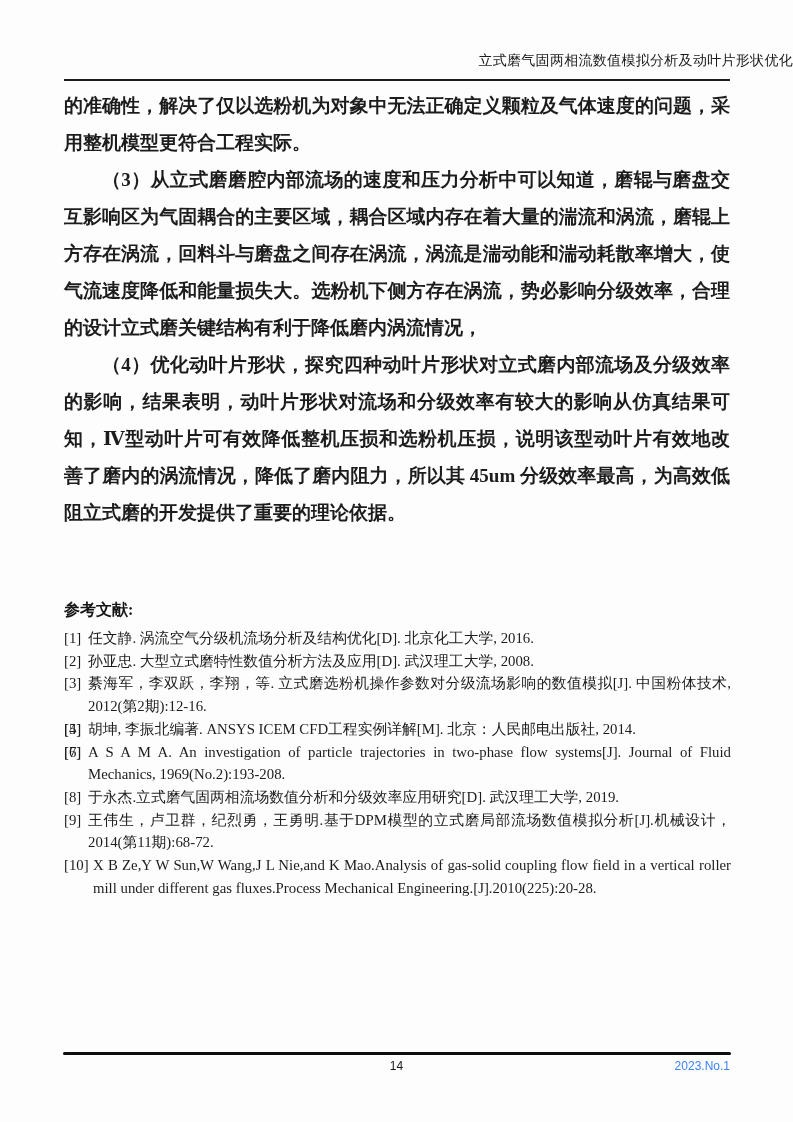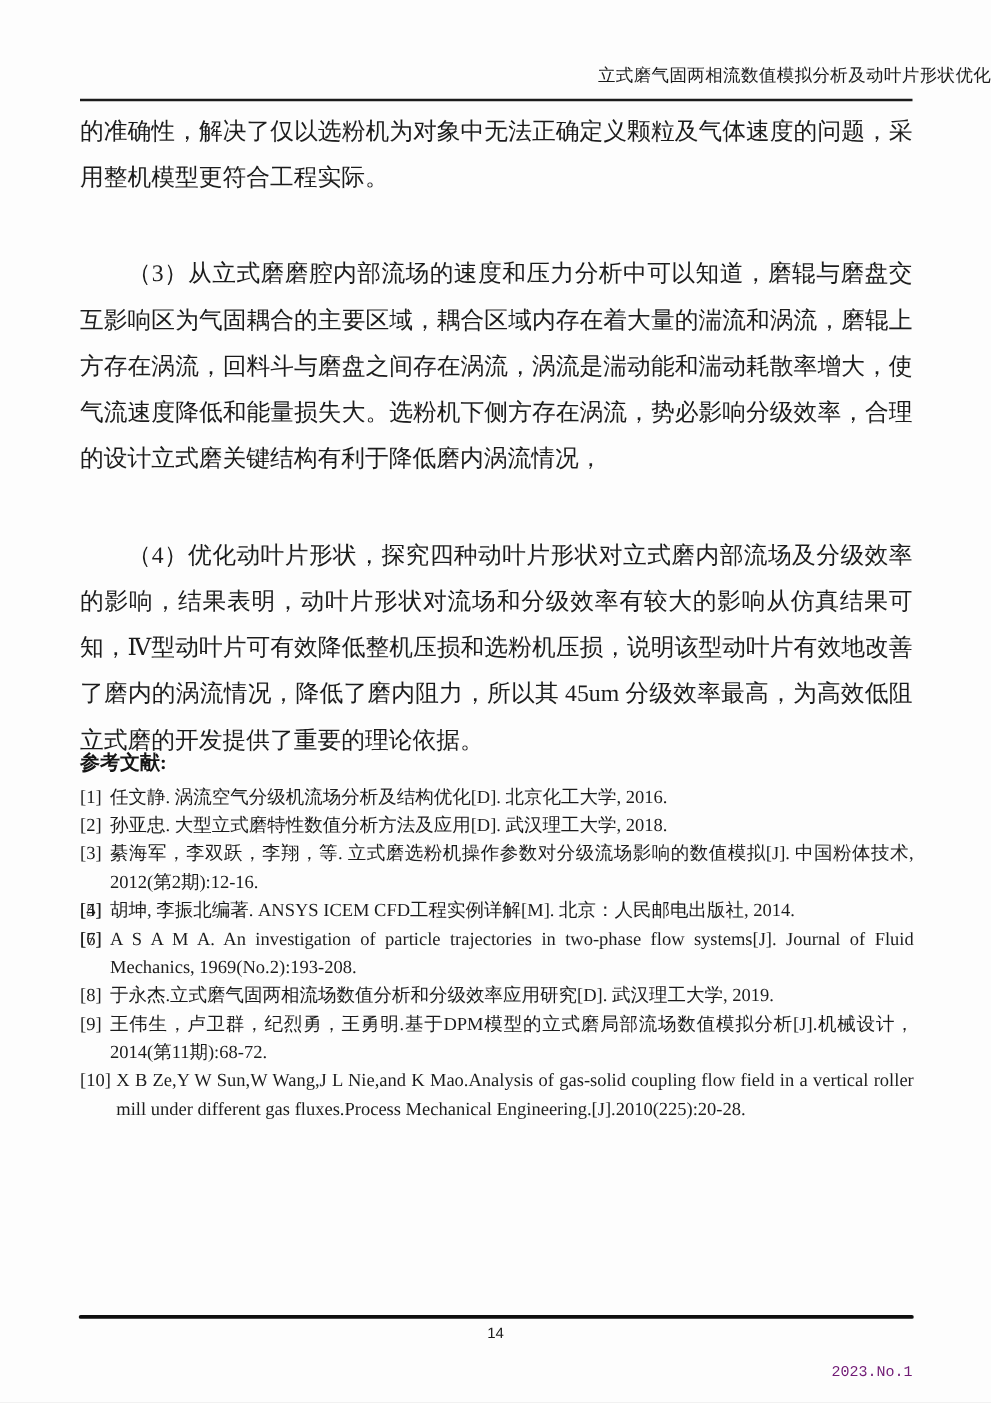--- a/index.html
+++ b/index.html
@@ -38,28 +38,28 @@
   }
   
   .body-text {
     position: absolute;
     top: 87px;
     left: 64px;
     width: 666px;
     font-size: 19px;
     line-height: 37px;
     text-align: justify;
+    font-weight: bold;
   }
   .body-text p {
     margin: 0;
     padding: 0;
   }
   .body-text p.indent {
     text-indent: 2em;
-    margin-top: 40px;
   }
   
   .refs-heading {
     position: absolute;
     top: 600px;
     left: 64px;
     font-size: 16px;
     font-weight: bold;
     color: #151515;
   }
@@ -106,23 +106,22 @@
     text-align: center;
     font-size: 12px;
     font-family: "Liberation Sans", "DejaVu Sans", sans-serif;
     color: #1a1a1a;
   }
   .footer-issue {
     position: absolute;
     top: 1059px;
     right: 63px;
     font-size: 12px;
-    font-family: Liberation Mono, monospace;
-    color: #701a75;
-    margin-top: 32px;
+    font-family: Liberation Sans, sans-serif;
+    color: #3b82f6;
   }
 </style>
 </head>
 <body>
 
 <div class="page">
 
   <div class="header-title">立式磨气固两相流数值模拟分析及动叶片形状优化</div>
   <div class="header-rule"></div>
 
@@ -132,21 +131,21 @@
     <p class="indent">（4）优化动叶片形状，探究四种动叶片形状对立式磨内部流场及分级效率的影响，结果表明，动叶片形状对流场和分级效率有较大的影响从仿真结果可知，Ⅳ型动叶片可有效降低整机压损和选粉机压损，说明该型动叶片有效地改善了磨内的涡流情况，降低了磨内阻力，所以其 45um 分级效率最高，为高效低阻立式磨的开发提供了重要的理论依据。</p>
   </div>
 
   <div class="refs-heading">参考文献:</div>
 
   <div class="refs">
     <div class="ref">
       <span class="marker">[1]</span><span>任文静. 涡流空气分级机流场分析及结构优化[D]. 北京化工大学, 2016.</span>
     </div>
     <div class="ref">
-      <span class="marker">[2]</span><span>孙亚忠. 大型立式磨特性数值分析方法及应用[D]. 武汉理工大学, 2018.</span>
+      <span class="marker">[2]</span><span>孙亚忠. 大型立式磨特性数值分析方法及应用[D]. 武汉理工大学, 2008.</span>
     </div>
     <div class="ref">
       <span class="marker">[3]</span><span>綦海军，李双跃，李翔，等. 立式磨选粉机操作参数对分级流场影响的数值模拟[J]. 中国粉体技术, 2012(第2期):12-16.</span>
     </div>
     <div class="ref break-all">
       <span class="marker">[4]</span>
     </div>
     <div class="ref">
       <span class="marker">[5]</span><span>胡坤, 李振北编著. ANSYS ICEM CFD工程实例详解[M]. 北京：人民邮电出版社, 2014.</span>
     </div>

